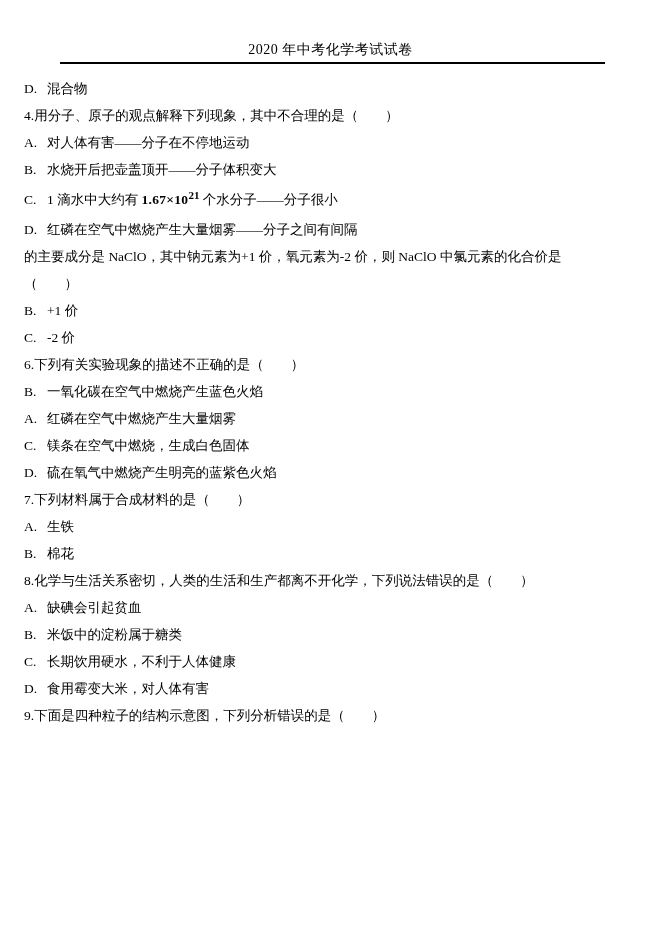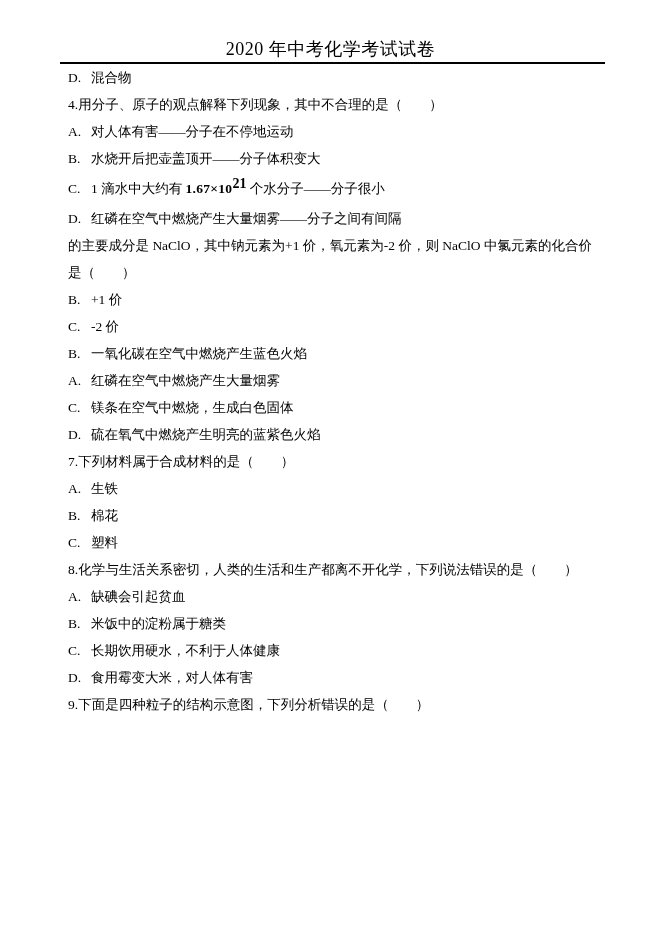--- a/index.html
+++ b/index.html
@@ -5,37 +5,38 @@
   * { margin: 0; padding: 0; box-sizing: border-box; }
   html, body { background: #ffffff; }
   body {
     width: 661px; height: 935px;
     font-family: "Liberation Serif", "DejaVu Serif", serif;
     color: #000000;
     overflow: hidden;
   }
   .page { width: 661px; height: 935px; background: #ffffff; }
   .header { padding-top: 42px; text-align: center; }
-  .title { font-size: 18px; line-height: 15px; letter-spacing: 0.5px; }
+  .title { font-size: 14px; line-height: 15px; letter-spacing: 0.5px; }
   .rule {
     margin: 5px 56px 0 60px;
     border-top: 2px solid #000000;
     height: 0;
   }
   .content {
-    margin-left: 68px;
+    margin-left: 24px;
     margin-right: 56px;
+    padding-top: 11px;
     font-size: 13.5px;
   }
   .line { line-height: 27px; min-height: 27px; }
   .stem-justify { text-align: justify; text-align-last: justify; }
   .opt-label { display: inline-block; width: 23px; }
   .formula-line { margin: 3px 0; }
   .bold { font-weight: 700; letter-spacing: 0.3px; }
-  sup { font-size: 14px; font-weight: 700; vertical-align: super; line-height: 0; }
+  sup { font-size: 11px; font-weight: 700; vertical-align: super; line-height: 0; }
 </style>
 </head>
 <body>
 
 <div class="page">
 
   <div class="header">
     <div class="title">2020 年中考化学考试试卷</div>
   </div>
   <div class="rule"></div>
@@ -61,42 +62,40 @@
     </div>
 
     <div class="line">的主要成分是 NaClO，其中钠元素为+1 价，氧元素为-2 价，则 NaClO 中氯元素的化合价是（　　）</div>
     <div class="line">
       <span class="opt-label">B.</span><span>+1 价</span>
     </div>
     <div class="line">
       <span class="opt-label">C.</span><span>-2 价</span>
     </div>
 
+    <div class="line">6.下列有关实验现象的描述不正确的是（　　）</div>
     <div class="line">
       <span class="opt-label">B.</span><span>一氧化碳在空气中燃烧产生蓝色火焰</span>
     </div>
     <div class="line">
       <span class="opt-label">A.</span><span>红磷在空气中燃烧产生大量烟雾</span>
     </div>
     <div class="line">
       <span class="opt-label">C.</span><span>镁条在空气中燃烧，生成白色固体</span>
     </div>
     <div class="line">
       <span class="opt-label">D.</span><span>硫在氧气中燃烧产生明亮的蓝紫色火焰</span>
     </div>
 
     <div class="line">7.下列材料属于合成材料的是（　　）</div>
     <div class="line">
       <span class="opt-label">A.</span><span>生铁</span>
     </div>
     <div class="line">
       <span class="opt-label">B.</span><span>棉花</span>
-    </div>
-    <div class="line">
-      <span class="opt-label">C.</span><span>塑料</span>
     </div>
 
     <div class="line">8.化学与生活关系密切，人类的生活和生产都离不开化学，下列说法错误的是（　　）</div>
     <div class="line">
       <span class="opt-label">A.</span><span>缺碘会引起贫血</span>
     </div>
     <div class="line">
       <span class="opt-label">B.</span><span>米饭中的淀粉属于糖类</span>
     </div>
     <div class="line">

